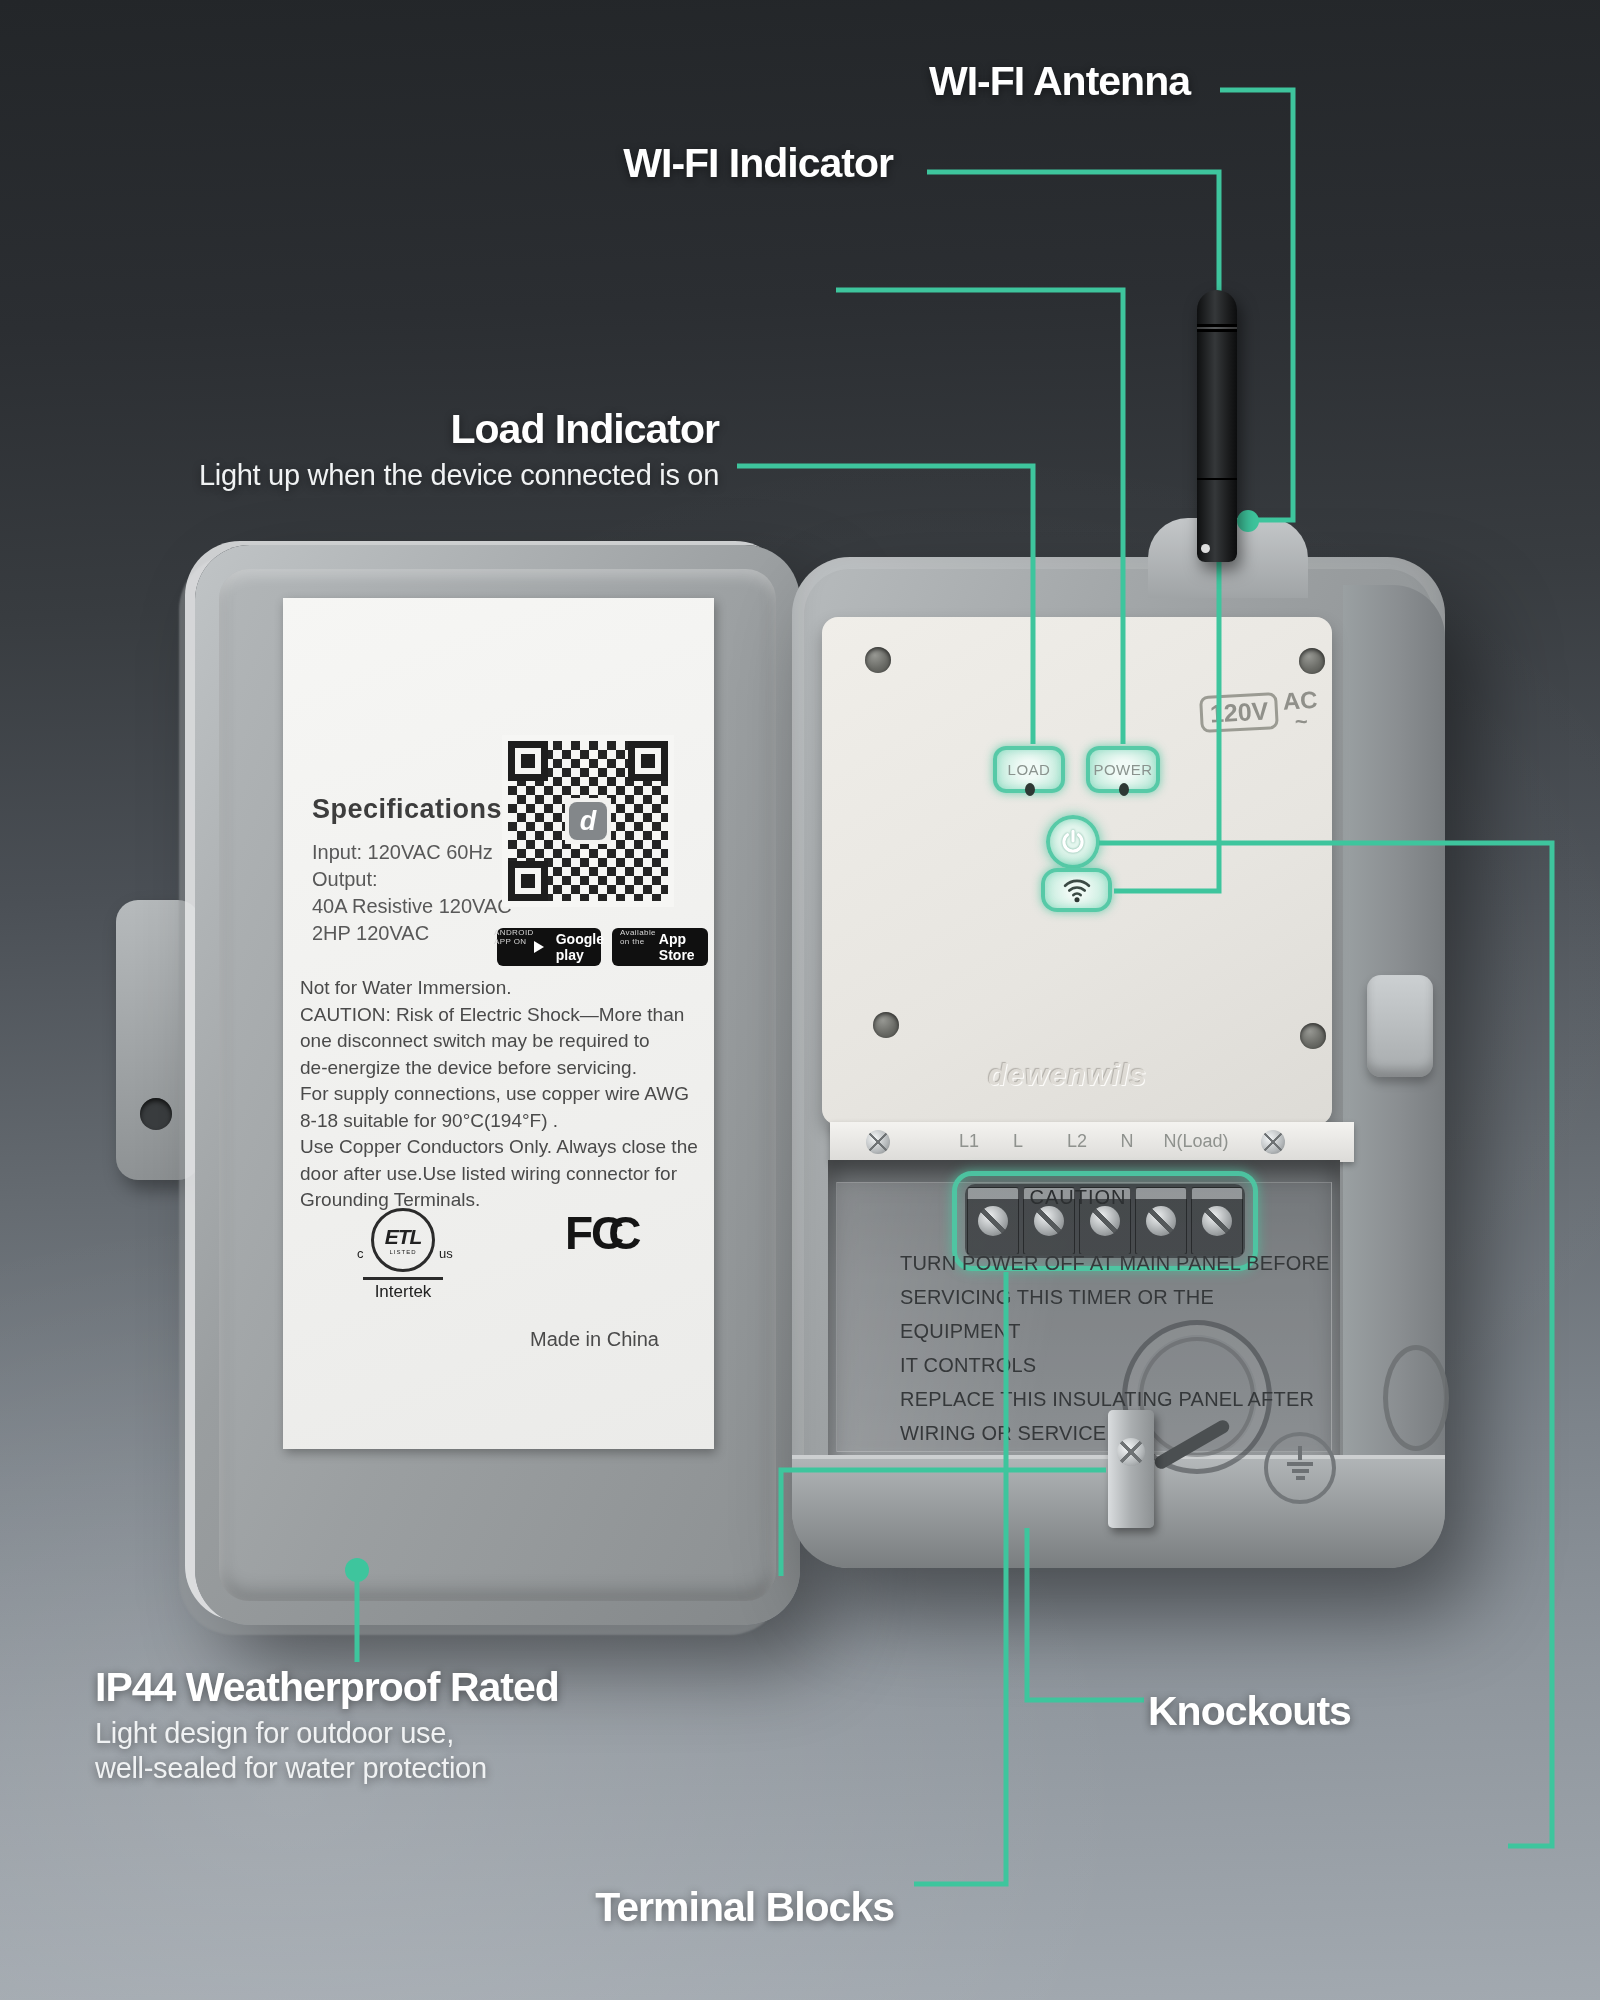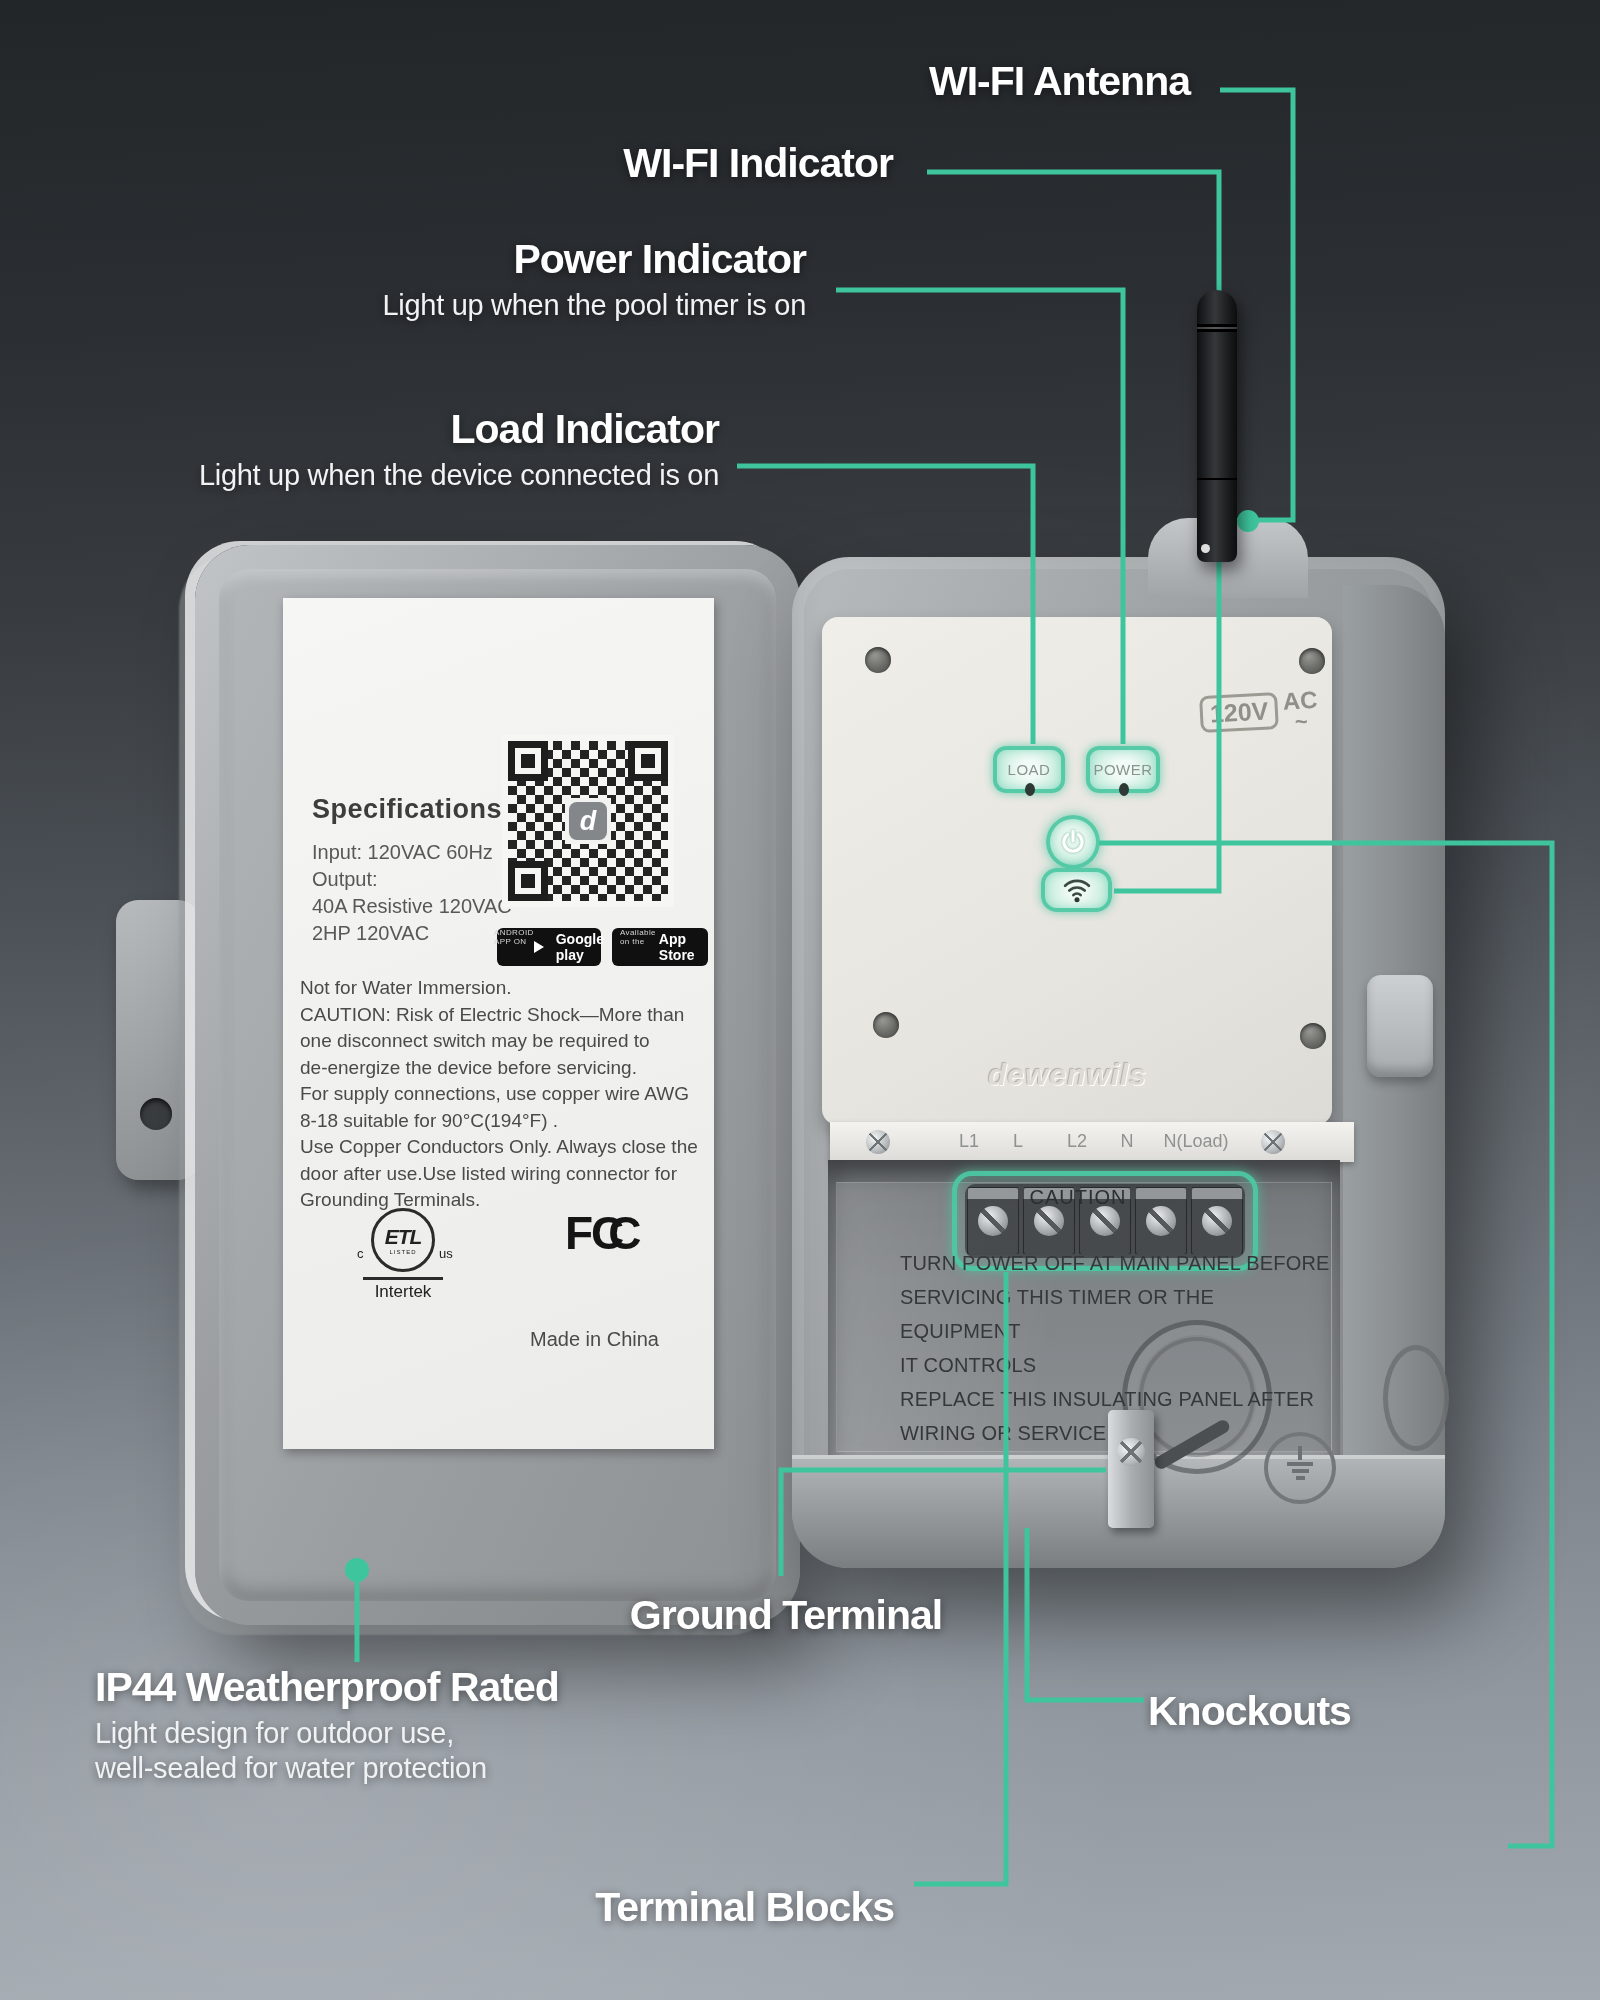--- a/index.html
+++ b/index.html
@@ -334,33 +334,26 @@
   </div>
 
   <div class="co ra" style="right:410px;top:58px">
     <div class="t">WI-FI Antenna</div>
   </div>
 
   <div class="co ra" style="right:707px;top:140px">
     <div class="t">WI-FI Indicator</div>
   </div>
 
-  <div class="co ra" style="right:794px;top:236px">
-    <div class="t">Power Indicator</div>
-    <div class="s">Light up when the pool timer is on</div>
-  </div>
 
   <div class="co ra" style="right:881px;top:406px">
     <div class="t">Load Indicator</div>
     <div class="s">Light up when the device connected is on</div>
   </div>
 
-  <div class="co" style="left:786px;top:1592px;transform:translateX(-50%)">
-    <div class="t">Ground Terminal</div>
-  </div>
 
   <div class="co" style="left:95px;top:1664px">
     <div class="t">IP44 Weatherproof Rated</div>
     <div class="s">Light design for outdoor use,</div>
     <div class="s" style="margin-top:2px">well-sealed for water protection</div>
   </div>
 
   <div class="co ra" style="right:706px;top:1884px">
     <div class="t">Terminal Blocks</div>
   </div>

